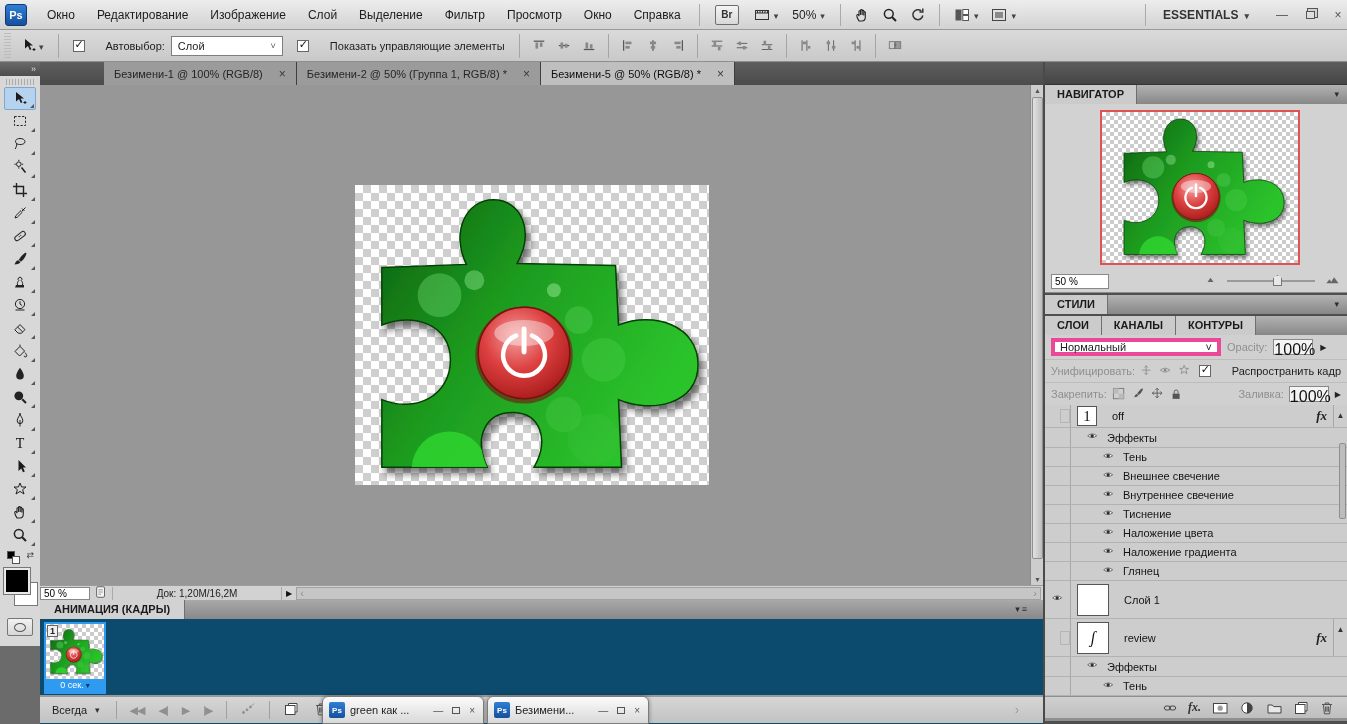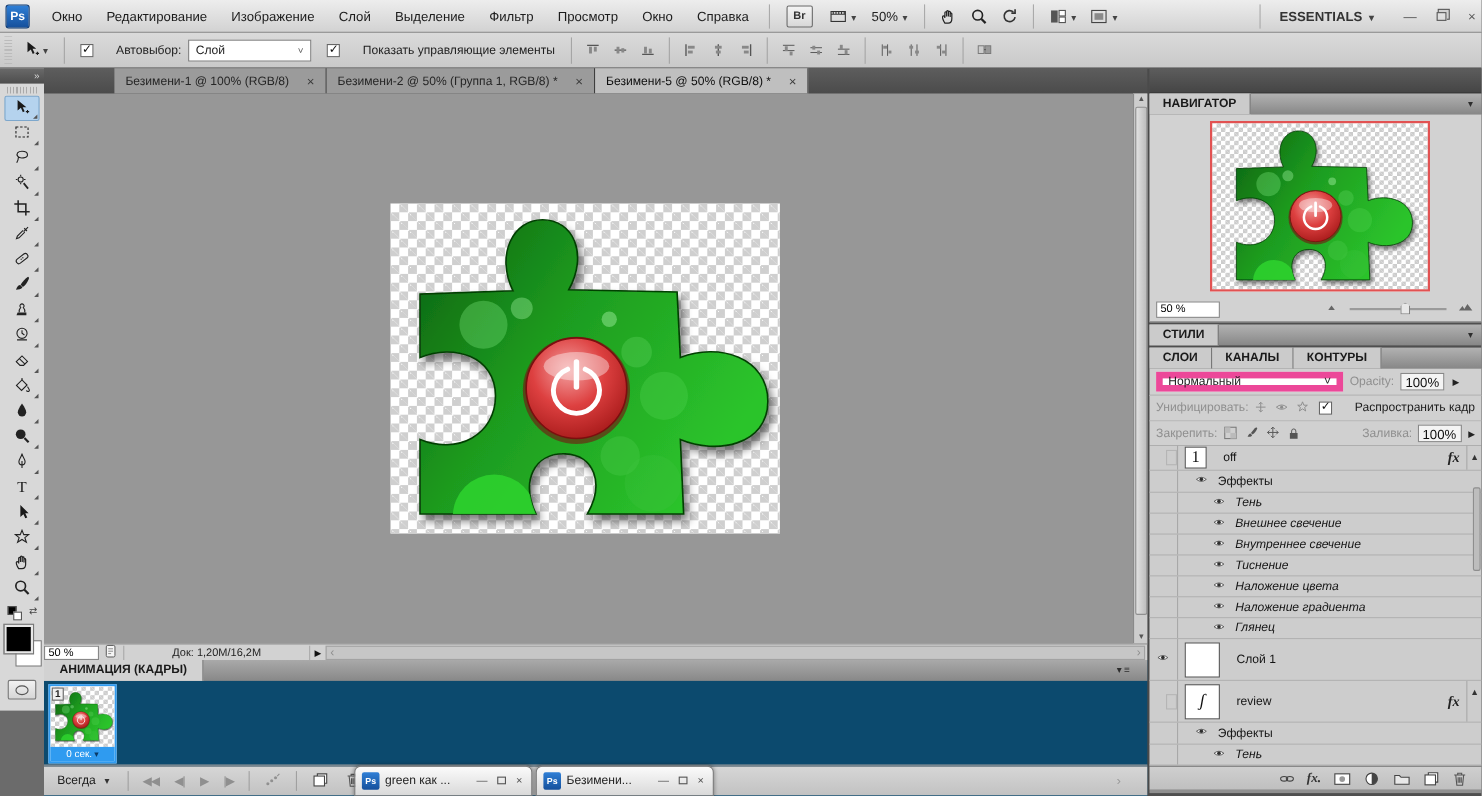--- a/index.html
+++ b/index.html
@@ -181,24 +181,24 @@
     padding:0 3px; font-family:"Liberation Sans",sans-serif; }
   .nav-spacer { flex:1; }
   .slider-track { width:88px; height:2px; background:#9a9a9a; position:relative; }
   .slider-thumb { position:absolute; left:46px; top:-5px; width:9px; height:11px; background:#e8e8e8;
     border:1px solid #777; clip-path:polygon(0 30%,50% 0,100% 30%,100% 100%,0 100%); }
 
   .styles-head { margin-top:2px; }
 
   .layers-tabs { margin-top:2px; }
   .blend-row { height:24px; background:#d0d0d0; display:flex; align-items:center; gap:6px; padding:0 6px; }
-  .blend-select { width:170px; height:18px; background:#fff; border:6px solid #ec4899;
+  .blend-select { width:170px; height:18px; background:#fff; border:4px solid #ec4899;
     display:flex; align-items:center; justify-content:space-between; padding:0 5px; font-size:11px; }
   .gray-label { color:#8f8f8f; font-size:11px; }
-  .val-box { width:40px; height:16px; background:#f4f4f4; border:1px solid #888; font-size:12px;
+  .val-box { width:40px; height:16px; background:#f4f4f4; border:1px solid #888; font-size:16px;
     text-align:right; padding:1px 4px 0 0; color:#111; }
   .val-arrow { font-size:8px; color:#222; margin-left:1px; }
   .unify-row, .lock-row { height:23px; background:#d0d0d0; display:flex; align-items:center;
     gap:5px; padding:0 6px; border-top:1px solid #bdbdbd; }
   .uicon { opacity:.55; display:flex; }
   .licon { display:flex; }
   .push { margin-left:auto; }
 
   .layers-list { background:#cdcdcd; position:relative; }
   .lrow { display:flex; align-items:center; border-bottom:1px solid #b2b2b2; position:relative; }
@@ -208,21 +208,21 @@
   .eyewrap { display:flex; visibility:hidden; }
   .has-eye .eyewrap { visibility:visible; }
   .l-ind { display:none; align-items:center; }
   .row-fxh .l-ind { display:flex; margin-left:14px; }
   .row-fxi .l-ind { display:flex; margin-left:30px; }
   .l-thumb { display:none; margin:0 8px 0 6px; }
   .row-layer .l-thumb { display:flex; }
   .row-layer { height:38px; }
   .row-layer.row-small { height:23px; }
   .row-fxh { height:20px; }
-  .row-fxi { height:19px;font-style:italic; }
+  .row-fxi { height:19px; }
   .l-name { font-size:11px; color:#141414; margin-left:7px; white-space:nowrap; }
   .l-fx { display:none; margin-left:auto; margin-right:6px; font-family:"Liberation Serif",serif;
     font-style:italic; font-weight:bold; font-size:13px; color:#222; }
   .has-fx .l-fx { display:inline; }
   .l-arrow { display:none; width:14px; text-align:center; font-size:8px; color:#333;
     border-left:1px solid #a8a8a8; align-self:stretch; line-height:22px; }
   .has-fx .l-arrow { display:block; }
   .th { width:32px; height:32px; border:1px solid #555; display:flex; align-items:center;
     justify-content:center; background:#fff; }
   .row-small .th { width:20px; height:20px; }

